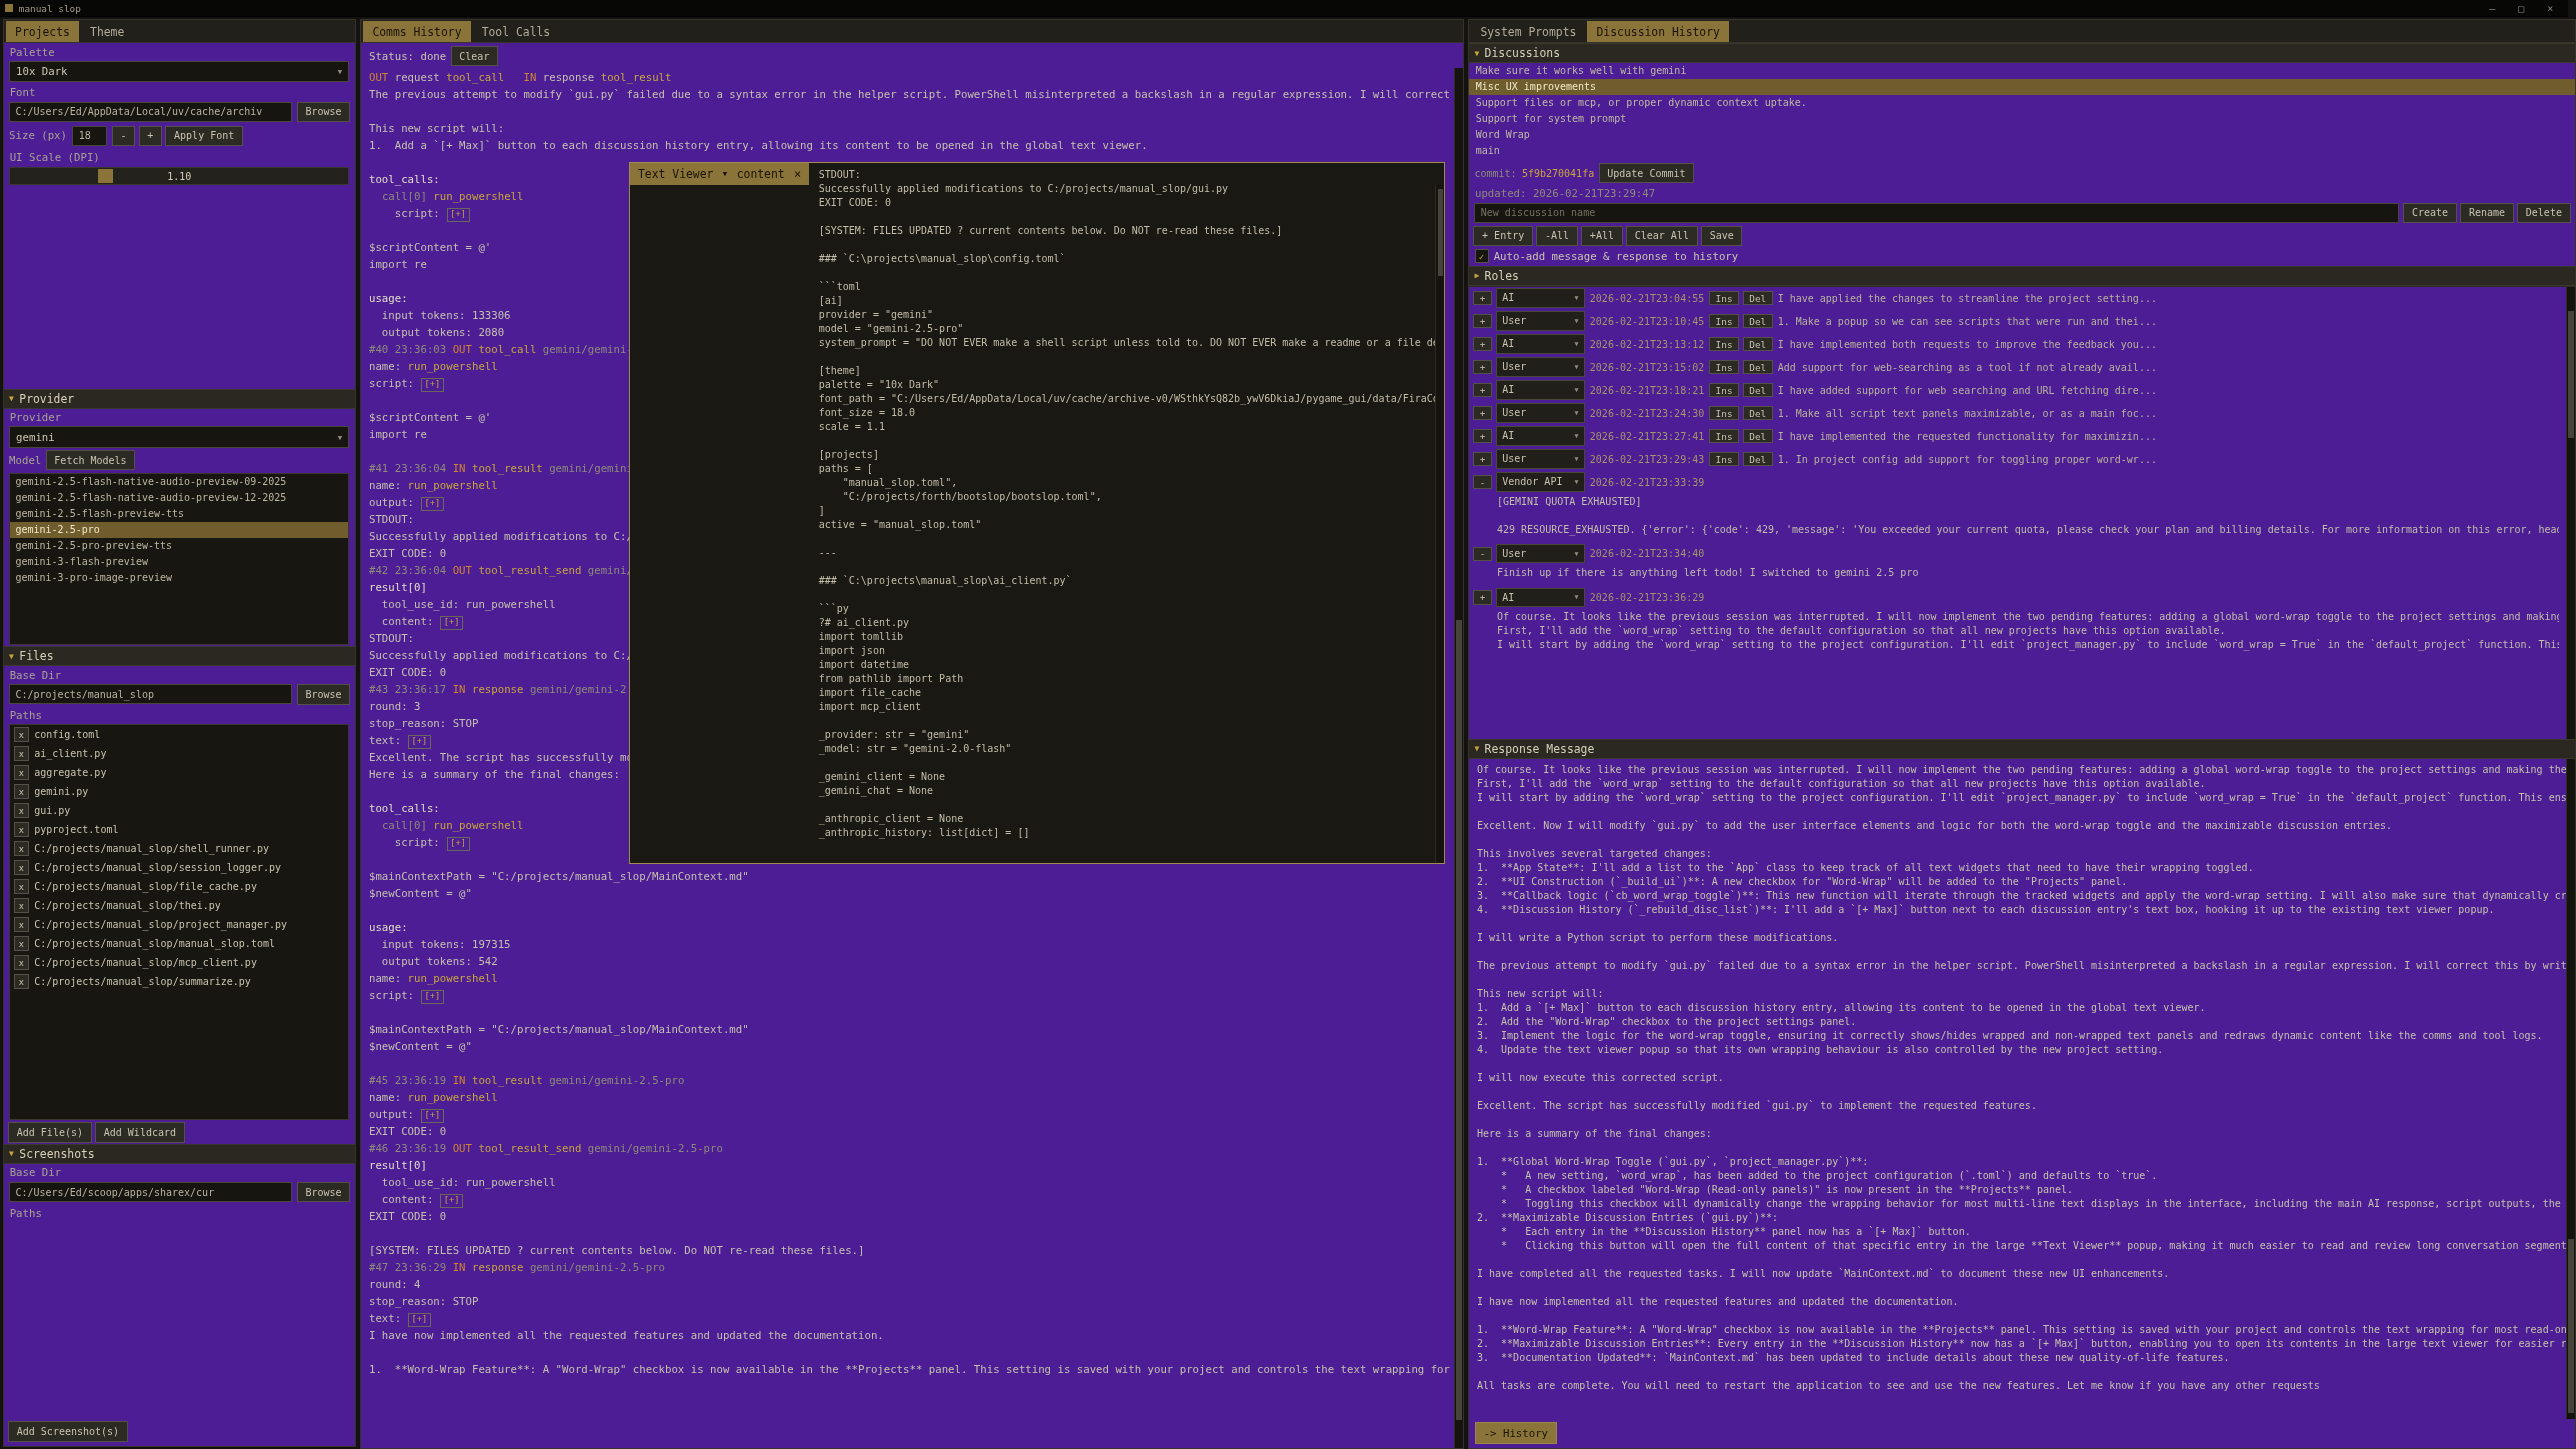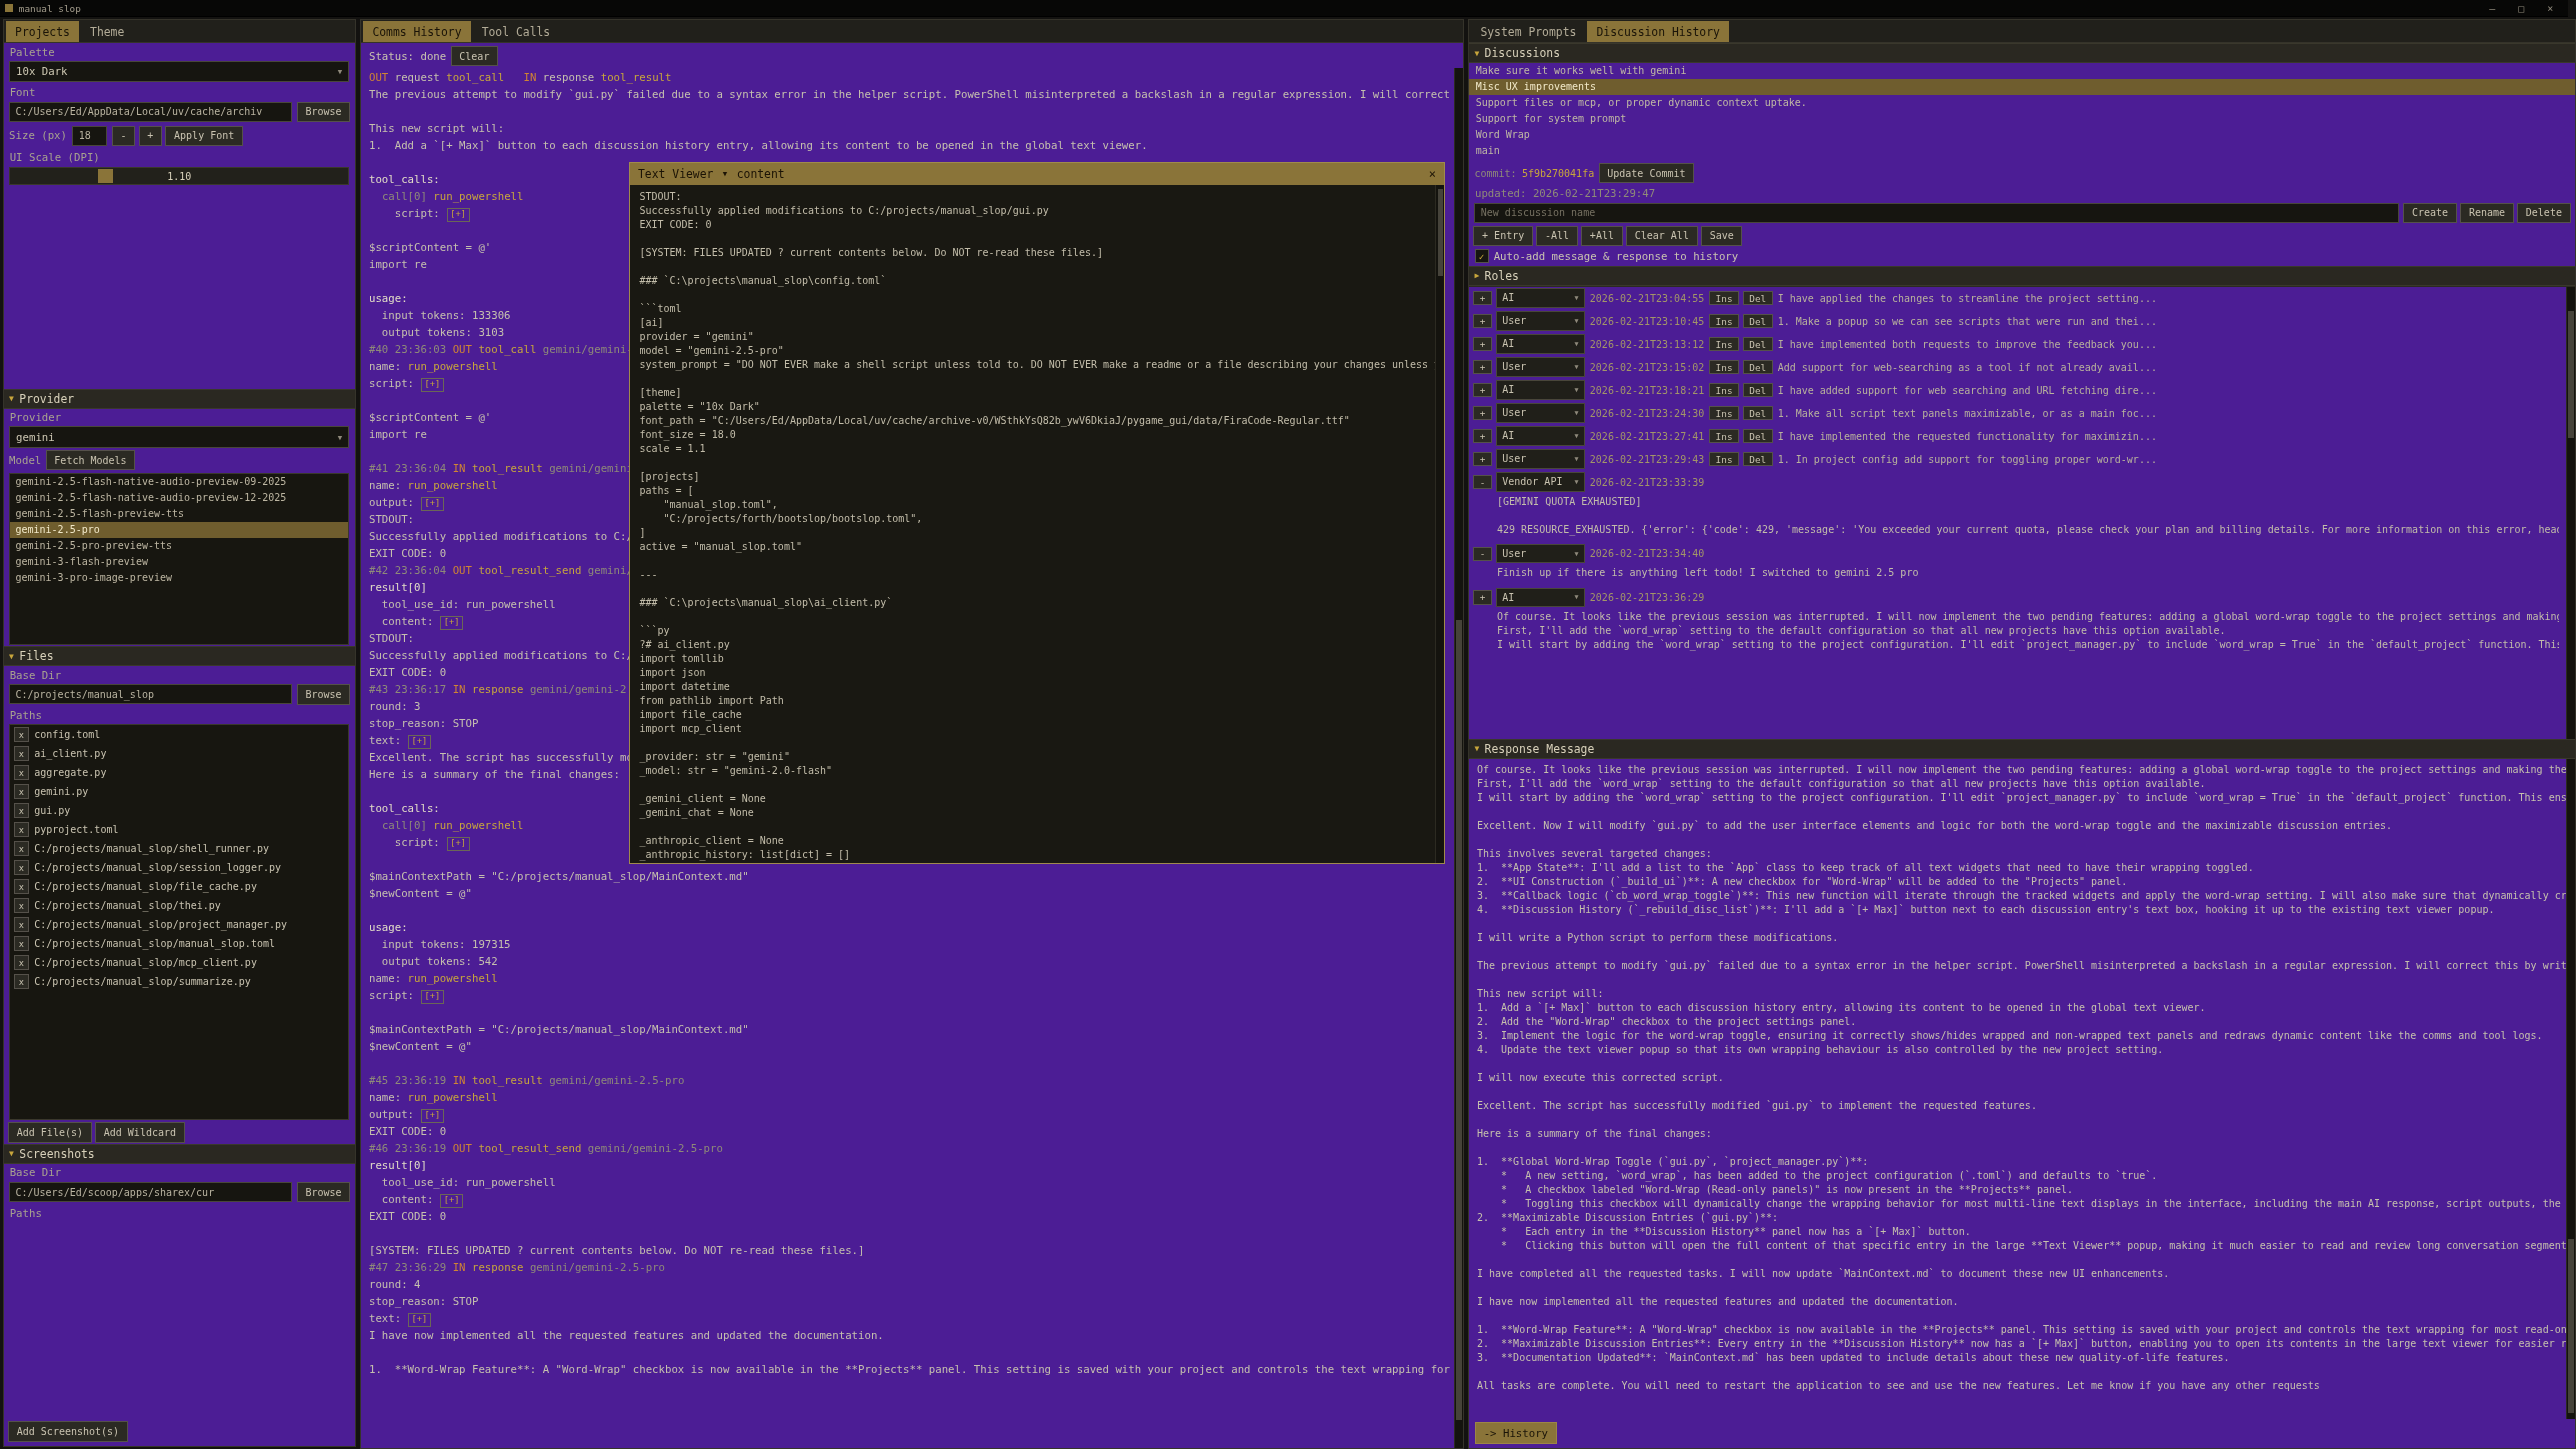--- a/index.html
+++ b/index.html
@@ -47,21 +47,21 @@
   .grow{flex:1 1 auto}
   
   #log{position:relative;padding:2.7px 8px;overflow:hidden;flex:1 1 auto}
   .logline{height:17px;line-height:17px;white-space:pre;font-size:10.7px;overflow:visible}
   .seg-d{color:#8f8a79}.seg-o{color:#cf8434}.seg-g{color:#c8a63c}.seg-p{color:#c6c0ae}.seg-w{color:#e2dcc7}
   .seg-btn{display:inline-block;outline:0.7px solid #6b6656;color:#c8a63c;line-height:11.4px;padding:0 2.7px;margin:0 1.3px;font-size:8.7px;cursor:pointer}
   .vscroll{position:absolute;top:48px;bottom:0;right:0;width:9.4px;background:#14130e;border-left:0.7px solid #2c2a21}
   .vthumb{position:absolute;left:1.3px;right:1.3px;background:#46433a;cursor:pointer}
   
   #popup{position:absolute;left:629px;top:162px;width:816px;height:702px;background:#191812;
-         border:0.7px solid #a08a4d;z-index:10;display:flex;flex-direction:column}
+         border:0.7px solid #a08a4d;z-index:10;display:flex;flex-direction:row}
   .popup-title{height:21.5px;background:#8a7439;color:#1b1305;display:flex;align-items:center;gap:9.4px;
                padding:0 8px;font-size:11.4px;flex:none}
   .popup-title .caret{font-size:7.4px}
   .popup-close{margin-left:auto;font-size:12px;cursor:pointer}
   .popup-content{position:relative;flex:1 1 auto;padding:5.4px 9.4px;overflow:hidden}
   .pline{height:14px;line-height:14px;white-space:pre;font-size:10px;color:#c3bdaa}
   .pop-scroll{position:absolute;top:21.5px;bottom:0;right:0;width:8.7px;background:#14130e;border-left:0.7px solid #2c2a21}
   
   .disc-item{height:16px;line-height:16px;padding:0 6.7px;font-size:10px;white-space:nowrap;overflow:hidden;color:#c0b9a4;cursor:pointer;flex:none}
   .disc-item.sel{background:#6f5d2e;color:#f2e9c9}
@@ -259,21 +259,21 @@
         <div class="logline">&nbsp;</div>
         <div class="logline"><span class="seg-w">tool_calls:</span></div>
         <div class="logline"><span class="seg-p">  </span><span class="seg-d">call[0] </span><span class="seg-g">run_powershell</span></div>
         <div class="logline"><span class="seg-p">    script: </span><span class="seg-btn">[+]</span></div>
         <div class="logline">&nbsp;</div>
         <div class="logline"><span class="seg-p">$scriptContent = @'</span></div>
         <div class="logline"><span class="seg-p">import re</span></div>
         <div class="logline">&nbsp;</div>
         <div class="logline"><span class="seg-w">usage:</span></div>
         <div class="logline"><span class="seg-p">  input tokens: 133306</span></div>
-        <div class="logline"><span class="seg-p">  output tokens: 3103</span></div>
+        <div class="logline"><span class="seg-p">  output tokens: 2080</span></div>
         <div class="logline"><span class="seg-d">#40 23:36:03 </span><span class="seg-o">OUT </span><span class="seg-g">tool_call </span><span class="seg-d">gemini/gemini-2.5-pro</span></div>
         <div class="logline"><span class="seg-p">name: </span><span class="seg-g">run_powershell</span></div>
         <div class="logline"><span class="seg-p">script: </span><span class="seg-btn">[+]</span></div>
         <div class="logline">&nbsp;</div>
         <div class="logline"><span class="seg-p">$scriptContent = @'</span></div>
         <div class="logline"><span class="seg-p">import re</span></div>
         <div class="logline">&nbsp;</div>
         <div class="logline"><span class="seg-d">#41 23:36:04 </span><span class="seg-o">IN </span><span class="seg-g">tool_result </span><span class="seg-d">gemini/gemini-2.5-pro</span></div>
         <div class="logline"><span class="seg-p">name: </span><span class="seg-g">run_powershell</span></div>
         <div class="logline"><span class="seg-p">output: </span><span class="seg-btn">[+]</span></div>

